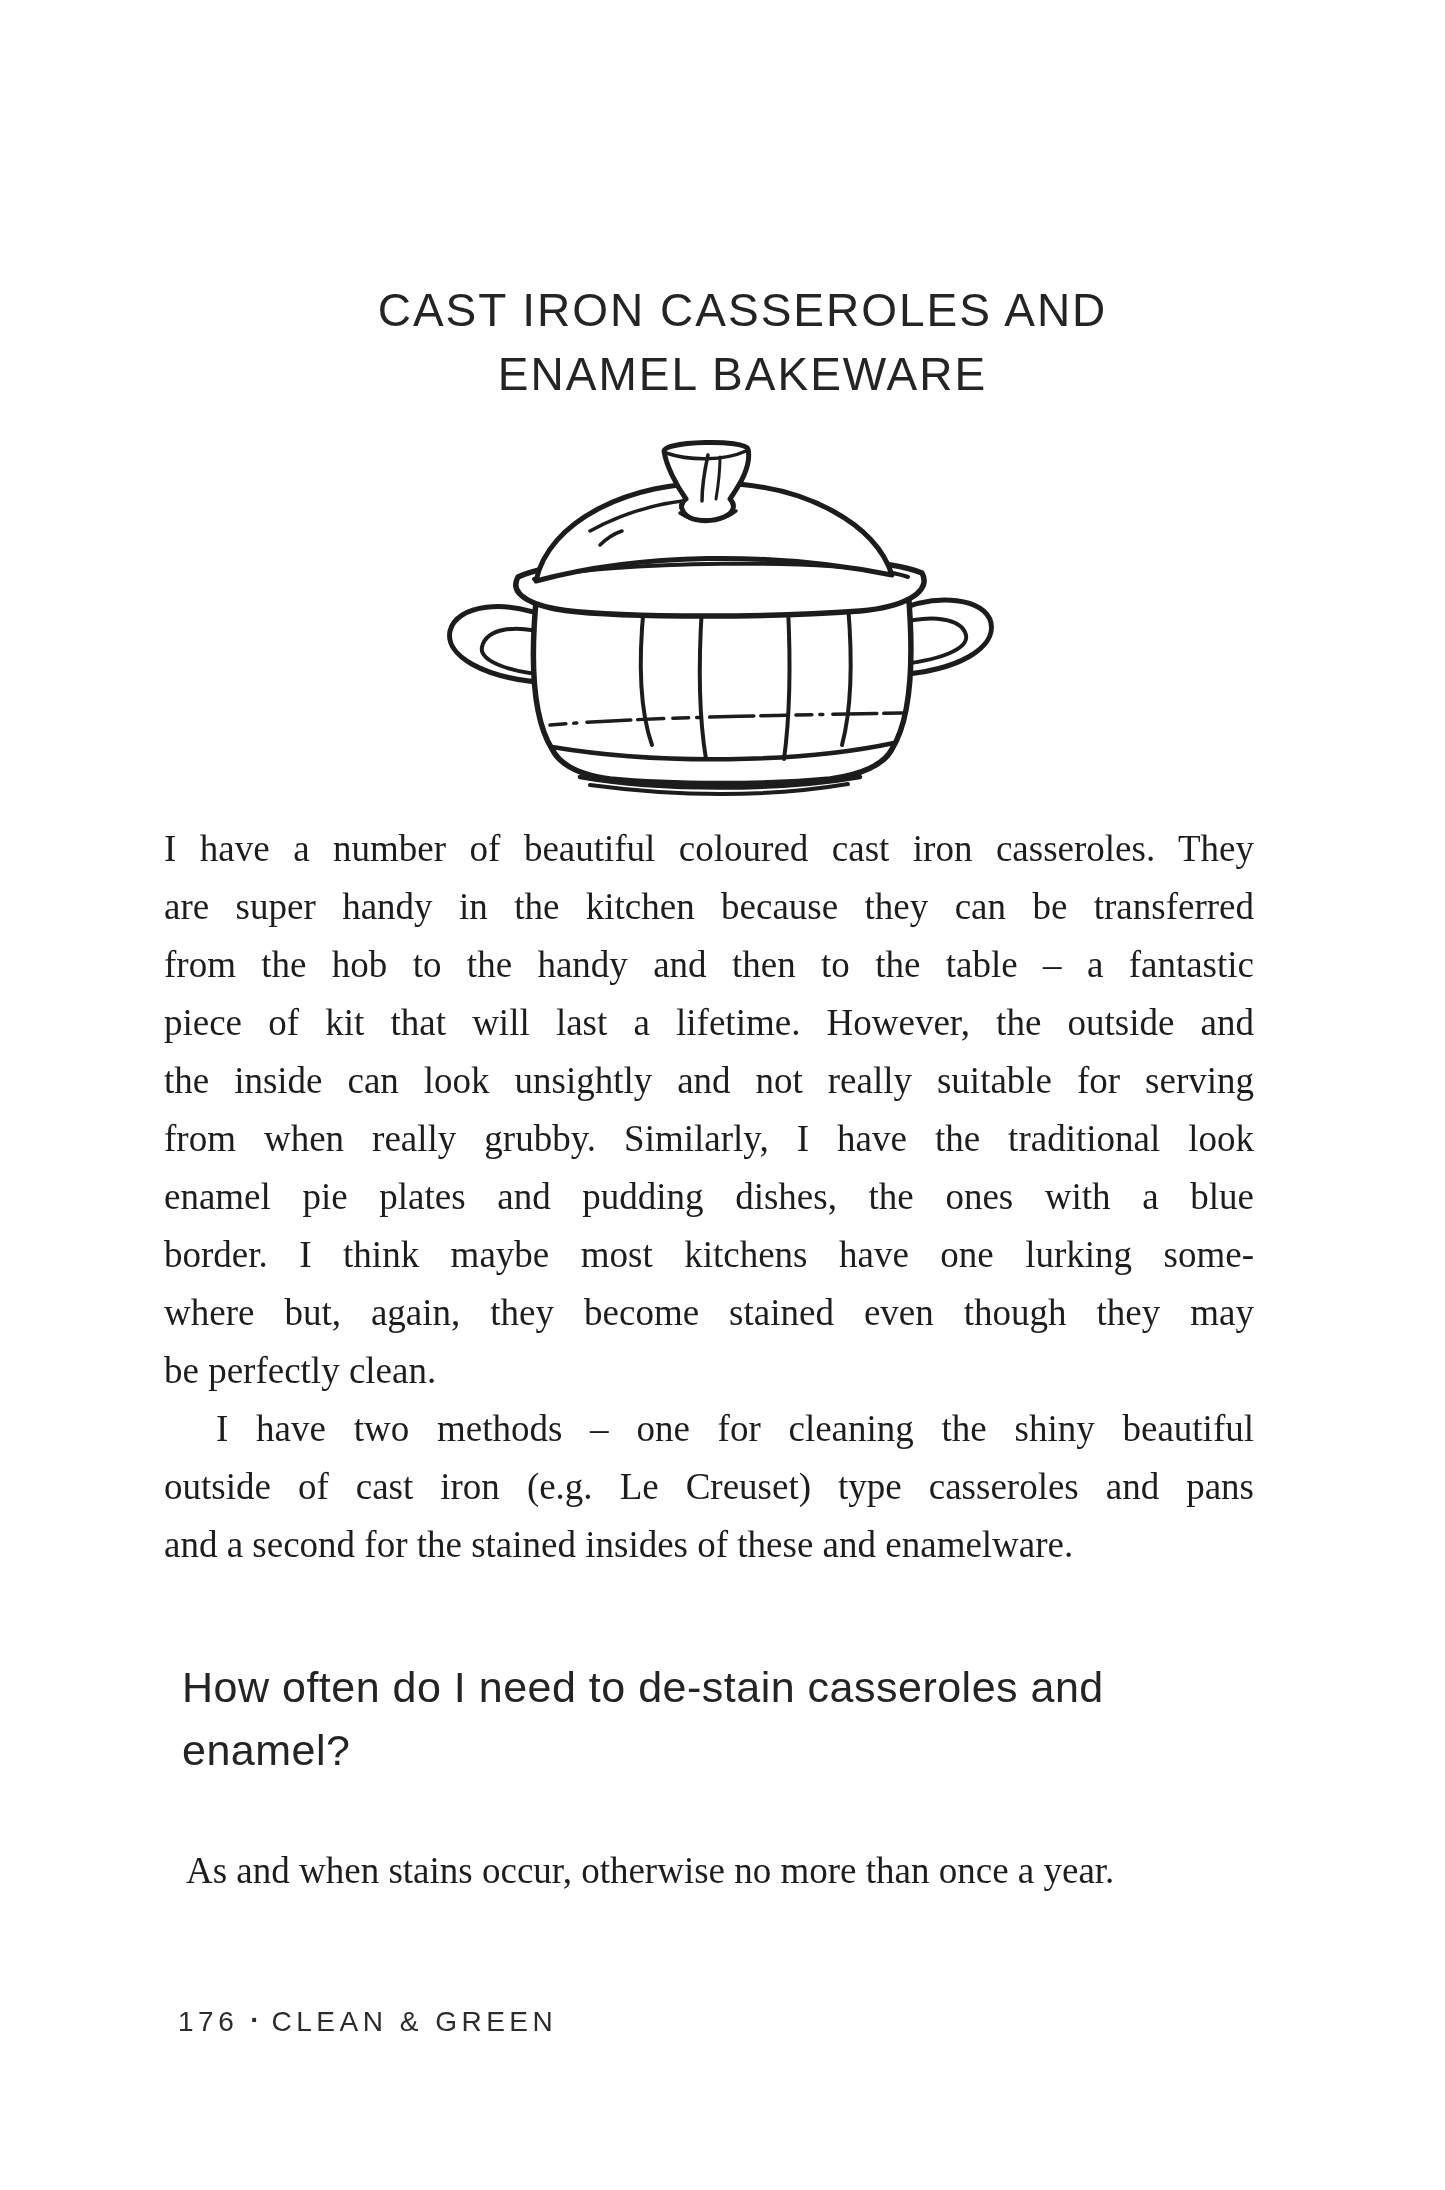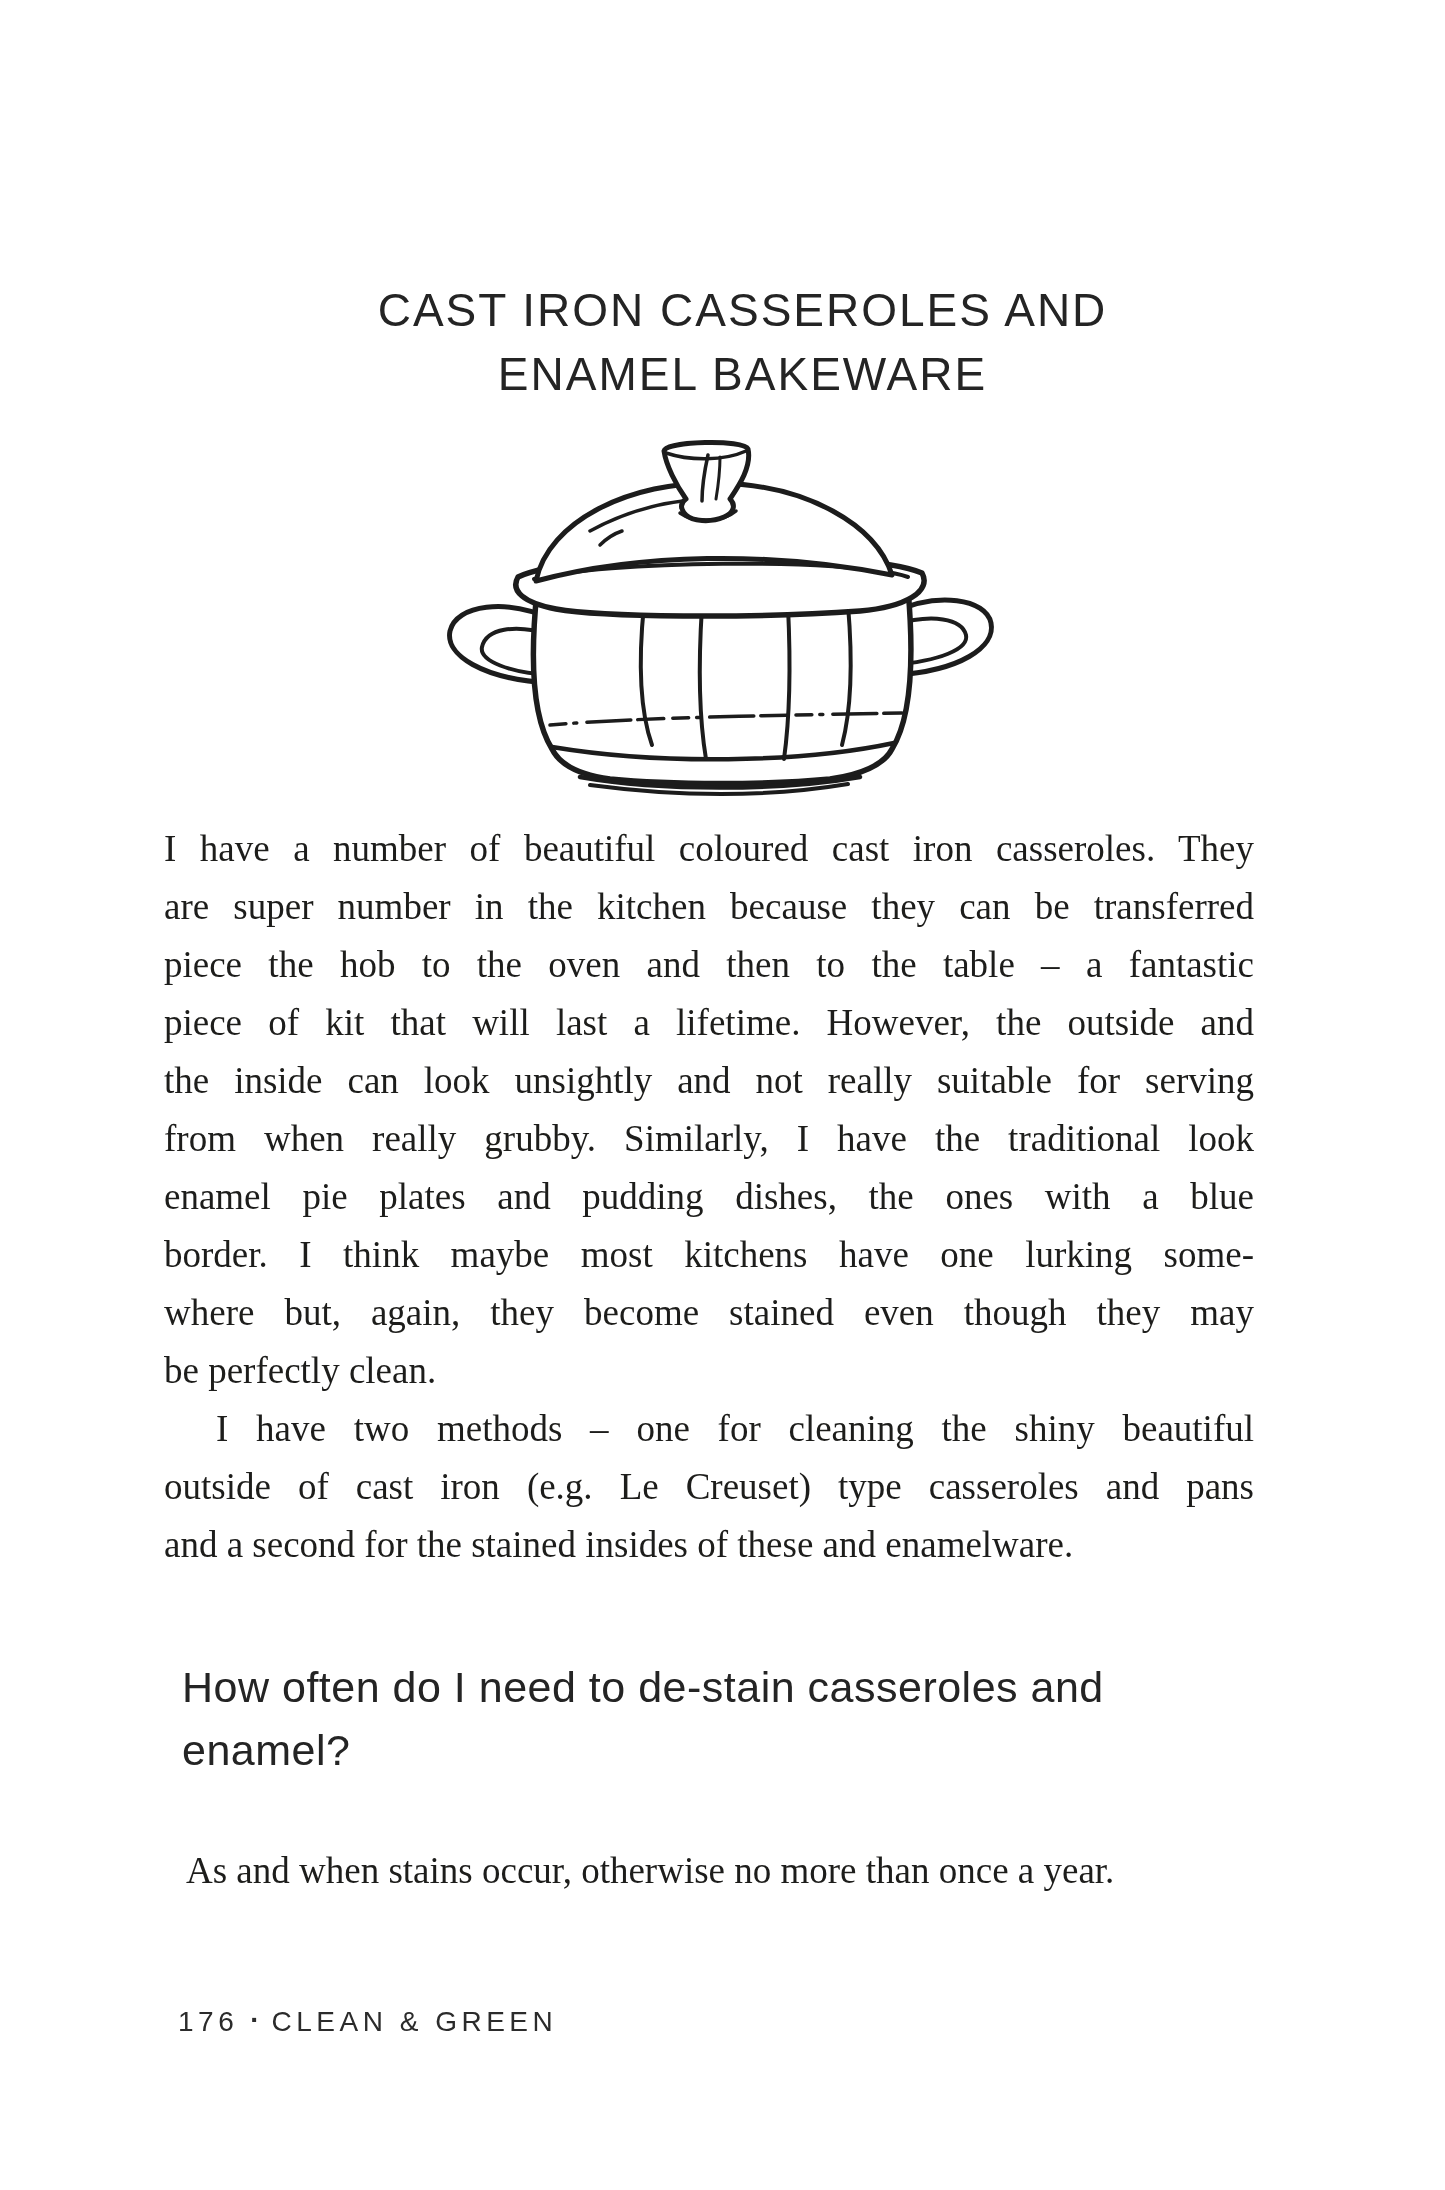--- a/index.html
+++ b/index.html
@@ -168,22 +168,22 @@
         <path class="sketch" stroke-width="3.5" d="M268,26 C264,44 262,58 262,72"></path>
         <path class="sketch" stroke-width="3" d="M280,28 C280,44 278,58 276,70"></path>
         <path class="sketch" stroke-width="3.5" d="M240,84 C254,94 282,94 296,82"></path>
       </g>
     </svg>
   </figure>
 
   <section class="body-text">
     <div class="para justified">
         <div class="book-line not-last">I have a number of beautiful coloured cast iron casseroles. They</div>
-        <div class="book-line not-last">are super number in the kitchen because they can be transferred</div>
-        <div class="book-line not-last">piece the hob to the oven and then to the table – a fantastic</div>
+        <div class="book-line not-last">are super handy in the kitchen because they can be transferred</div>
+        <div class="book-line not-last">from the hob to the handy and then to the table – a fantastic</div>
         <div class="book-line not-last">piece of kit that will last a lifetime. However, the outside and</div>
         <div class="book-line not-last">the inside can look unsightly and not really suitable for serving</div>
         <div class="book-line not-last">from when really grubby. Similarly, I have the traditional look</div>
         <div class="book-line not-last">enamel pie plates and pudding dishes, the ones with a blue</div>
         <div class="book-line not-last">border. I think maybe most kitchens have one lurking some-</div>
         <div class="book-line not-last">where but, again, they become stained even though they may</div>
         <div class="book-line">be perfectly clean.</div>
       </div>
     <div class="para justified indent-first">
         <div class="book-line not-last">I have two methods – one for cleaning the shiny beautiful</div>

